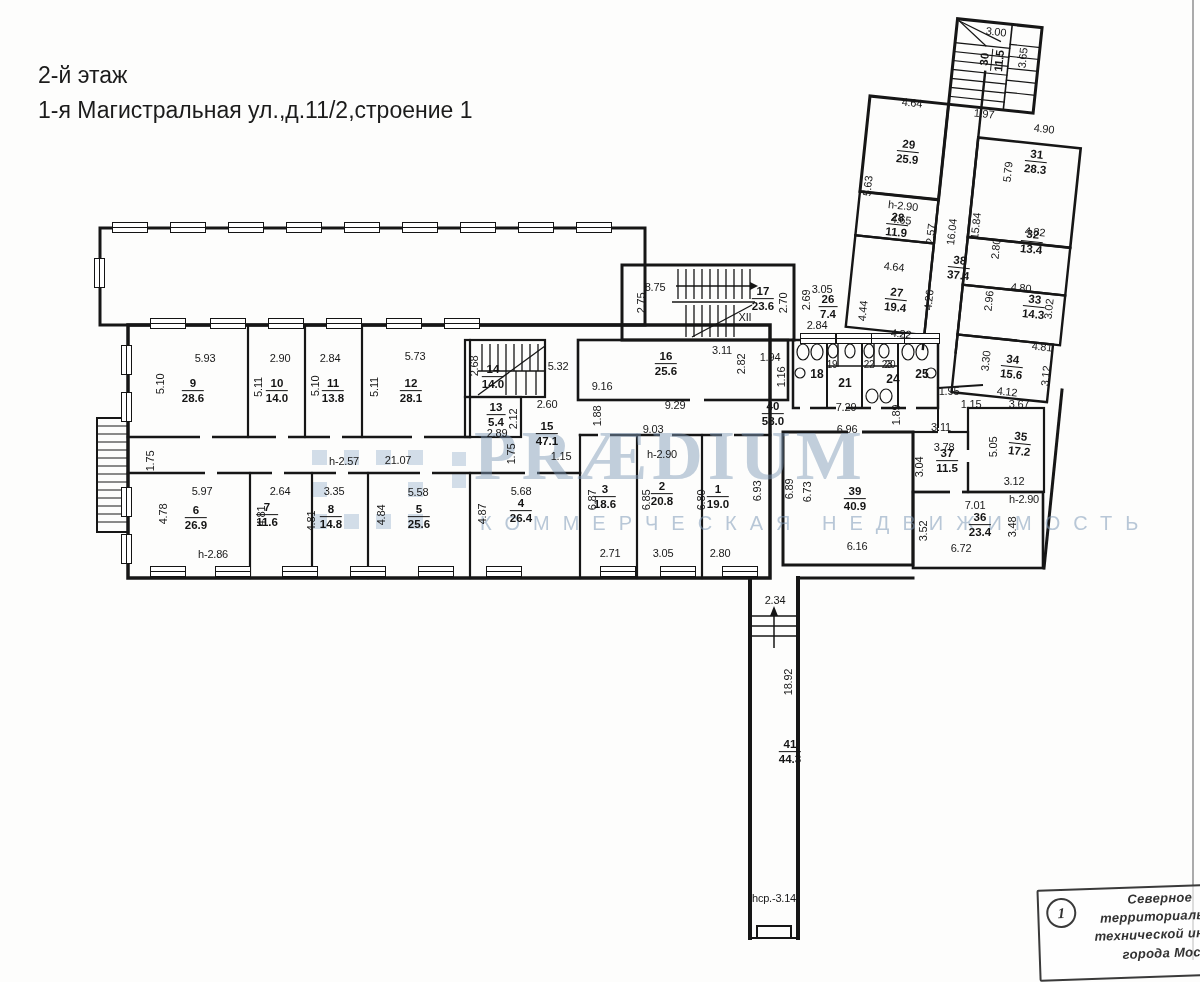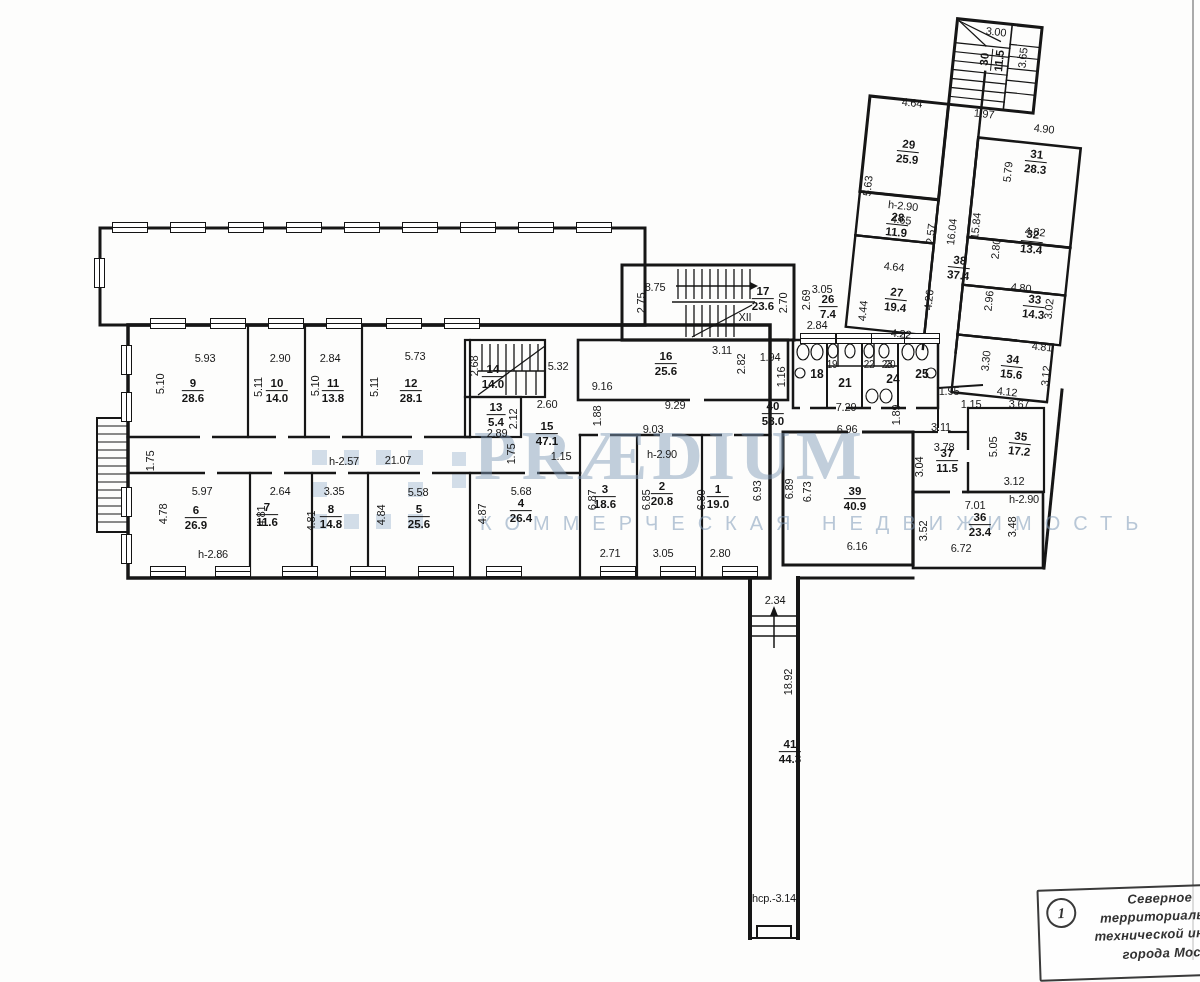--- a/index.html
+++ b/index.html
@@ -34,20 +34,22 @@
          font:italic 700 13px/1.4 "Liberation Sans",sans-serif;color:#333;letter-spacing:0.3px;}
   #page-edge{position:absolute;left:1192px;top:0;width:1.5px;height:960px;background:#aaa;z-index:1;}
 </style>
 </head>
 <body>
 
 <div id="canvas">
   <div id="page-edge"></div>
 
   <div id="title">
+    <div>2-й этаж</div>
+    <div>1-я Магистральная ул.,д.11/2,строение 1</div>
   </div>
 
   <svg id="plan-svg" width="1200" height="982" viewBox="0 0 1200 982">
 
     <g fill="#a9bfd6" opacity="0.5">
       <rect x="312" y="450" width="15" height="15"></rect>
         <rect x="312" y="482" width="15" height="15"></rect>
       <rect x="312" y="514" width="15" height="15"></rect>
         <rect x="344" y="514" width="15" height="15"></rect>
       <rect x="376" y="514" width="15" height="15"></rect>

